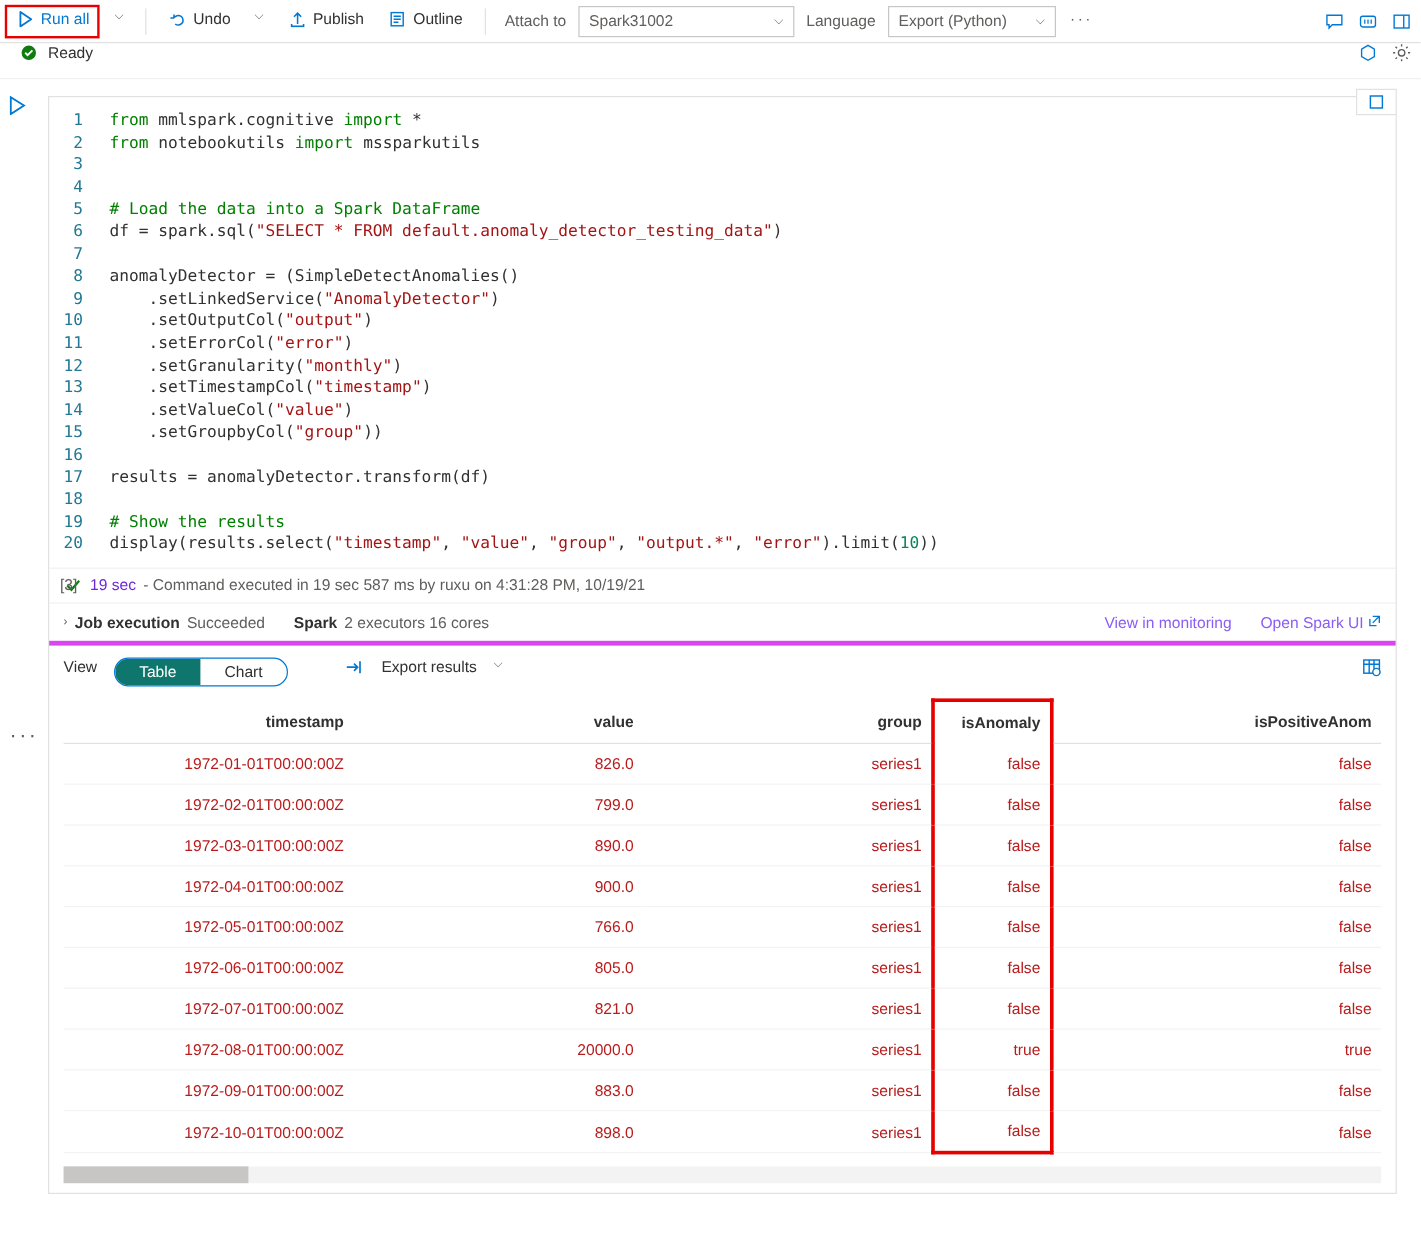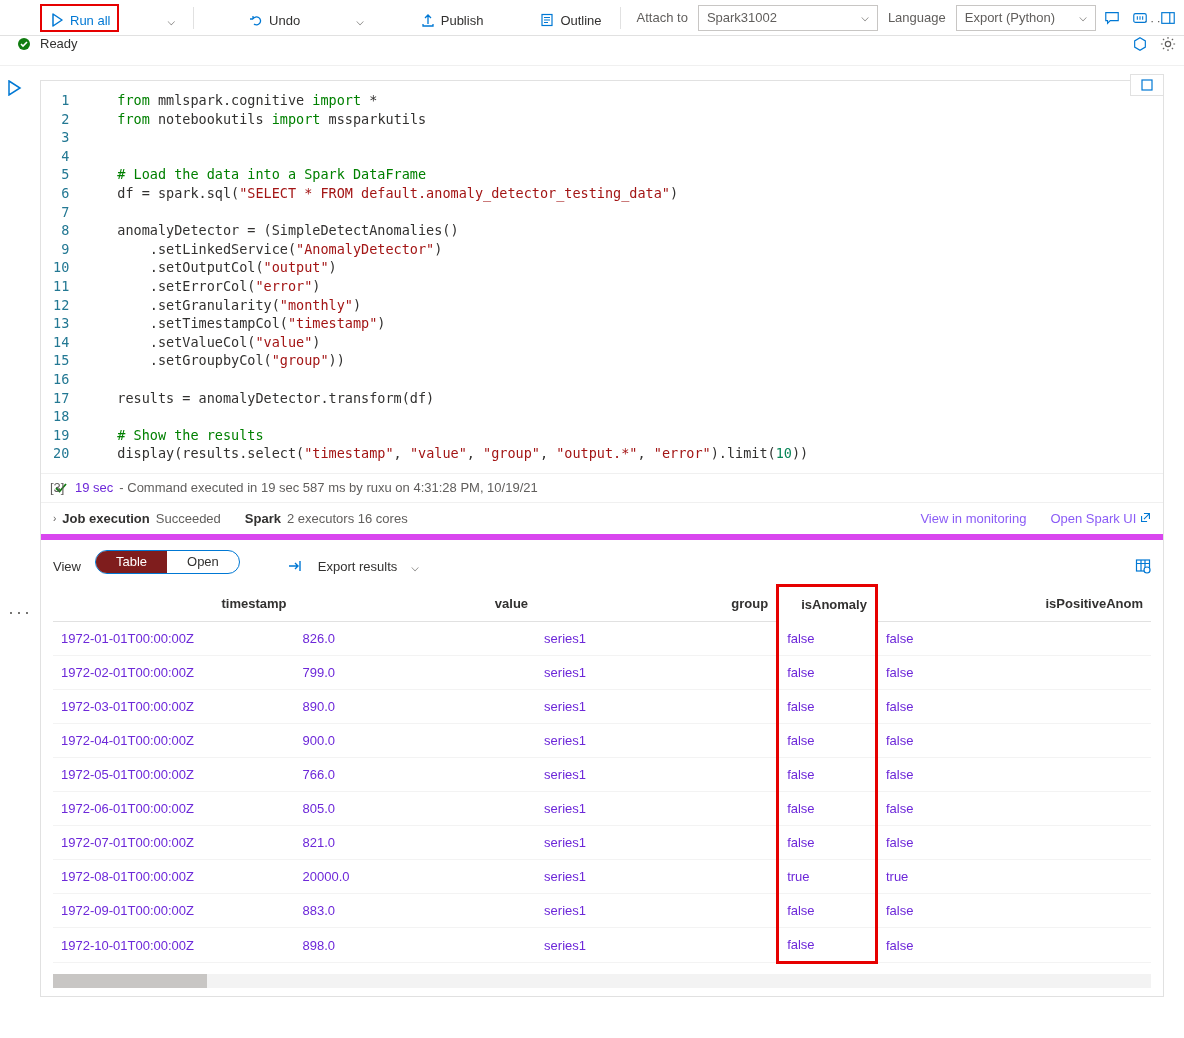--- a/index.html
+++ b/index.html
@@ -1,48 +1,48 @@
 <!DOCTYPE html>
 <html><head>
 <meta charset="utf-8">
 <style>
 * { margin:0; padding:0; box-sizing:border-box; }
 body { font-family:"Segoe UI",Arial,sans-serif; font-size:13px; color:#323130; background:#fff; width:1184px; }
 .toolbar { display:flex; align-items:center; height:36px; border-bottom:1px solid #e1e1e1; padding:0 4px; gap:4px; position:relative; }
-.tb-btn { display:flex; align-items:flex-end; gap:5px; padding:4px 8px; height:28px; cursor:pointer;margin-left:36px; }
+.tb-btn { display:flex; align-items:flex-start; gap:5px; padding:4px 8px; height:28px; cursor:pointer; }
 .runall { border:2px solid #e60000; padding:2px 7px; }
 .blue { color:#0078d4; }
 .icon { display:inline-flex; align-items:center; justify-content:center; width:16px; height:16px; }
 .sep { width:1px; height:22px; background:#e1e1e1; margin:0 6px; }
 .label { color:#605e5c; padding:0 6px; }
 .selectbox { display:flex; align-items:center; border:1px solid #c8c6c4; height:26px; padding:0 8px; min-width:180px; justify-content:space-between; color:#605e5c; cursor:pointer; }
 .statusbar { display:flex; height:30px; padding:0 16px; gap:8px; border-bottom:1px solid #f0f0f0; position:relative; }
 .cell-area { padding:10px 0 10px 40px; position:relative; }
 .gutter { position:absolute; left:6px; top:14px; display:flex; flex-direction:column; align-items:center; gap:6px; color:#0078d4; }
 .cell-box { border:1px solid #e1e1e1; background:#fff; }
 .code { font-family:Consolas,monospace; font-size:13.5px; line-height:18.6px; padding:10px 0 10px 8px; display:flex; }
 .lineno { text-align:right; color:#237893; padding-right:18px; user-select:none; }
 .lineno div { padding:0 4px; }
-.src { white-space:pre;margin-left:26px; }
+.src { white-space:pre; }
 .kw { color:#008000; }
 .str { color:#a31515; }
 .num { color:#098658; }
 .cm { color:#008000; }
 .statusline { display:flex; align-items:center; padding:6px 12px; border-top:1px solid #f0f0f0; gap:6px; font-size:13px; color:#605e5c; }
 .jobline { display:flex; align-items:center; padding:8px 12px; border-top:1px solid #f0f0f0; gap:6px; font-size:13px; }
 .spacer { flex:1; }
 .link { color:#8b5cf6; cursor:pointer; }
-.viewrow { display:flex; align-items:flex-end; padding:10px 12px; gap:14px; border-top:6px solid #d946ef; }
+.viewrow { display:flex; align-items:flex-start; padding:10px 12px; gap:14px; border-top:4px solid #d946ef; }
 .toggle { display:flex; border:1px solid #0078d4; border-radius:12px; overflow:hidden; height:24px; }
 .toggle > div { padding:3px 20px; cursor:pointer; }
-.toggle .active { background:#7f1d1d; color:#fff; }
+.toggle .active { background:#0f766e; color:#fff; }
 .table-wrap { padding:0 12px 10px 12px; }
 table { width:100%; border-collapse:collapse; font-size:13px; }
 th { text-align:right; font-weight:600; padding:10px 8px; border-bottom:1px solid #e1e1e1; }
-td { padding:9px 8px; border-bottom:1px solid #f3f3f3; color:#6d28d9; }
+td { padding:9px 8px; border-bottom:1px solid #f3f3f3; color:#b91c1c;text-align:right; }
 .highlight-box { border:3px solid #e60000; }
 .scrollbar { height:14px; background:#f3f3f3; margin:0 12px; position:relative; }
 .scrollbar-thumb { position:absolute; left:0; top:0; height:100%; width:14%; background:#c8c6c4; }
 .topright { position:absolute; right:8px; display:flex; gap:12px; }
 .chev { font-size:10px; color:#605e5c; }
 .ellips { position:absolute; left:8px; top:536px; color:#605e5c; font-size:18px; letter-spacing:2px; }
 svg { display:block; }
 </style>
 </head>
 <body>
@@ -237,21 +237,21 @@
       <span style="width:12px"></span>
       <span class="link"><span>Open Spark UI</span> <svg style="display:inline" width="11" height="11" viewBox="0 0 14 14">
               <path d="M5 2 L12 2 L12 9 M12 2 L5 9 M9 12 L2 12 L2 5" fill="none" stroke="#0078d4" stroke-width="1.4"></path>
             </svg></span>
     </div>
 
     <div class="viewrow">
       <span>View</span>
       <div class="toggle">
         <div class="active">Table</div>
-        <div>Open</div>
+        <div>Chart</div>
       </div>
       <span style="width:20px"></span>
       <span class="icon blue">
             <svg width="16" height="14" viewBox="0 0 16 14">
               <path d="M1 7 L10 7 M7 4 L10 7 L7 10 M12 2 L12 12" fill="none" stroke="#0078d4" stroke-width="1.4"></path>
             </svg>
           </span>
       <span>Export results</span>
       <span class="chev">⌵</span>
       <span class="spacer"></span>

